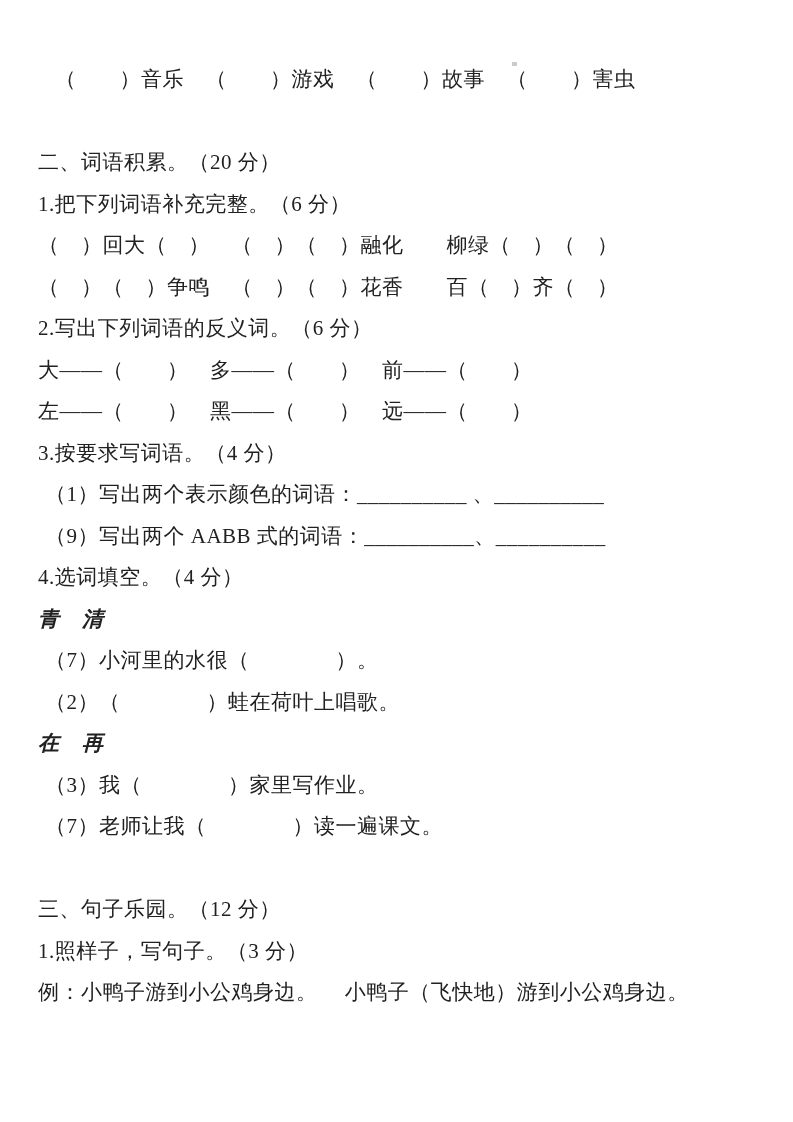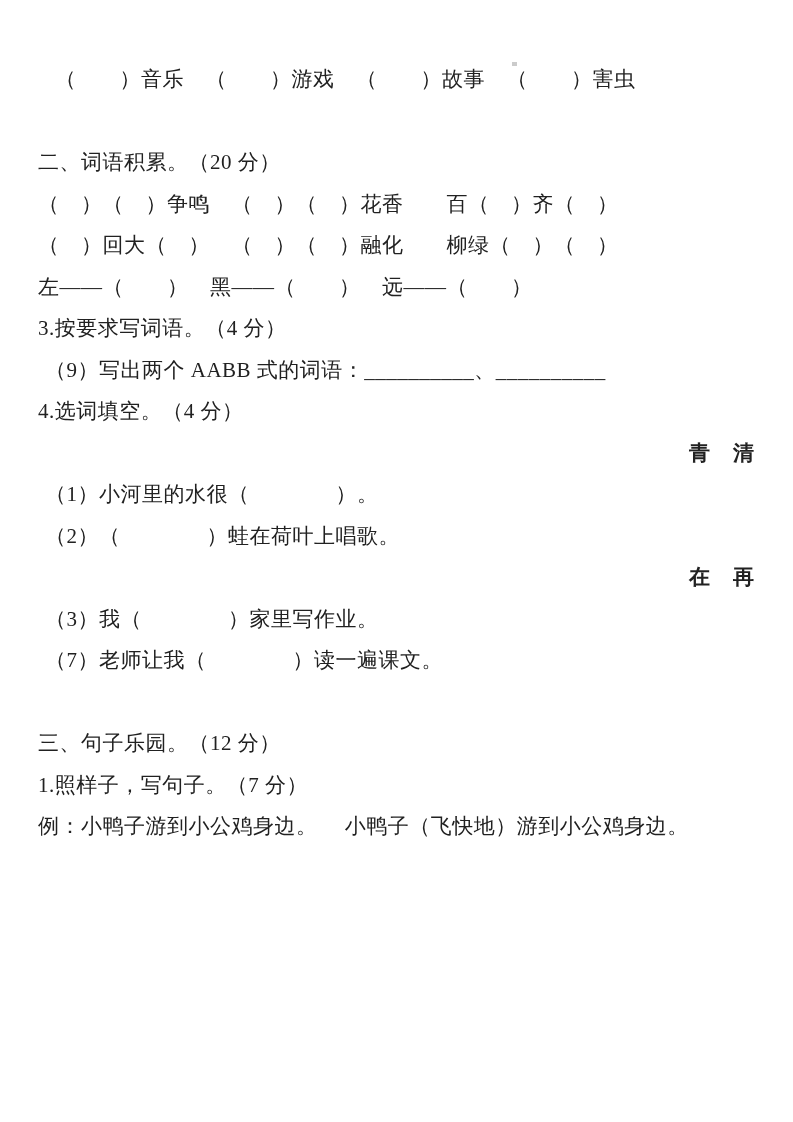--- a/index.html
+++ b/index.html
@@ -17,21 +17,21 @@
   .line {
     height: 41.5px;
     line-height: 41.5px;
     font-size: 21px;
     white-space: pre;
     letter-spacing: 0.5px;
   }
   .gap { height: 41.5px; }
   .indent-lg { padding-left: 17px; }
   .indent-sm { padding-left: 7px; }
-  .center { text-align: right; font-weight: bold; letter-spacing: 1px; }
+  .center { text-align: left; font-weight: bold; letter-spacing: 1px; font-style: italic; }
   .artifact {
     position: absolute;
     left: 512px;
     top: 62px;
     width: 5px;
     height: 4px;
     background: #b5b5b5;
     opacity: 0.7;
   }
 </style>
@@ -40,35 +40,39 @@
 
 <div class="page">
 
   <div class="artifact"></div>
 
   <div class="line indent-lg">（　　）音乐　（　　）游戏　（　　）故事　（　　）害虫</div>
 
   <div class="gap"></div>
 
   <div class="line">二、词语积累。（20 分）</div>
+  <div class="line">1.把下列词语补充完整。（6 分）</div>
+  <div class="line">（　）回大（　）　（　）（　）融化　　柳绿（　）（　）</div>
   <div class="line">（　）（　）争鸣　（　）（　）花香　　百（　）齐（　）</div>
-  <div class="line">（　）回大（　）　（　）（　）融化　　柳绿（　）（　）</div>
 
+  <div class="line">2.写出下列词语的反义词。（6 分）</div>
+  <div class="line">大——（　　）　多——（　　）　前——（　　）</div>
   <div class="line">左——（　　）　黑——（　　）　远——（　　）</div>
 
   <div class="line">3.按要求写词语。（4 分）</div>
+  <div class="line indent-sm">（1）写出两个表示颜色的词语：__________ 、__________</div>
   <div class="line indent-sm">（9）写出两个 AABB 式的词语：__________、__________</div>
 
   <div class="line">4.选词填空。（4 分）</div>
   <div class="line center">青　清</div>
-  <div class="line indent-sm">（1）小河里的水很（　　　　）。</div>
+  <div class="line indent-sm">（7）小河里的水很（　　　　）。</div>
   <div class="line indent-sm">（2）（　　　　）蛙在荷叶上唱歌。</div>
   <div class="line center">在　再</div>
   <div class="line indent-sm">（3）我（　　　　）家里写作业。</div>
   <div class="line indent-sm">（7）老师让我（　　　　）读一遍课文。</div>
 
   <div class="gap"></div>
 
   <div class="line">三、句子乐园。（12 分）</div>
-  <div class="line">1.照样子，写句子。（7 分）</div>
+  <div class="line">1.照样子，写句子。（3 分）</div>
   <div class="line">例：小鸭子游到小公鸡身边。　 小鸭子（飞快地）游到小公鸡身边。</div>
 
 </div>
 
 </body></html>

